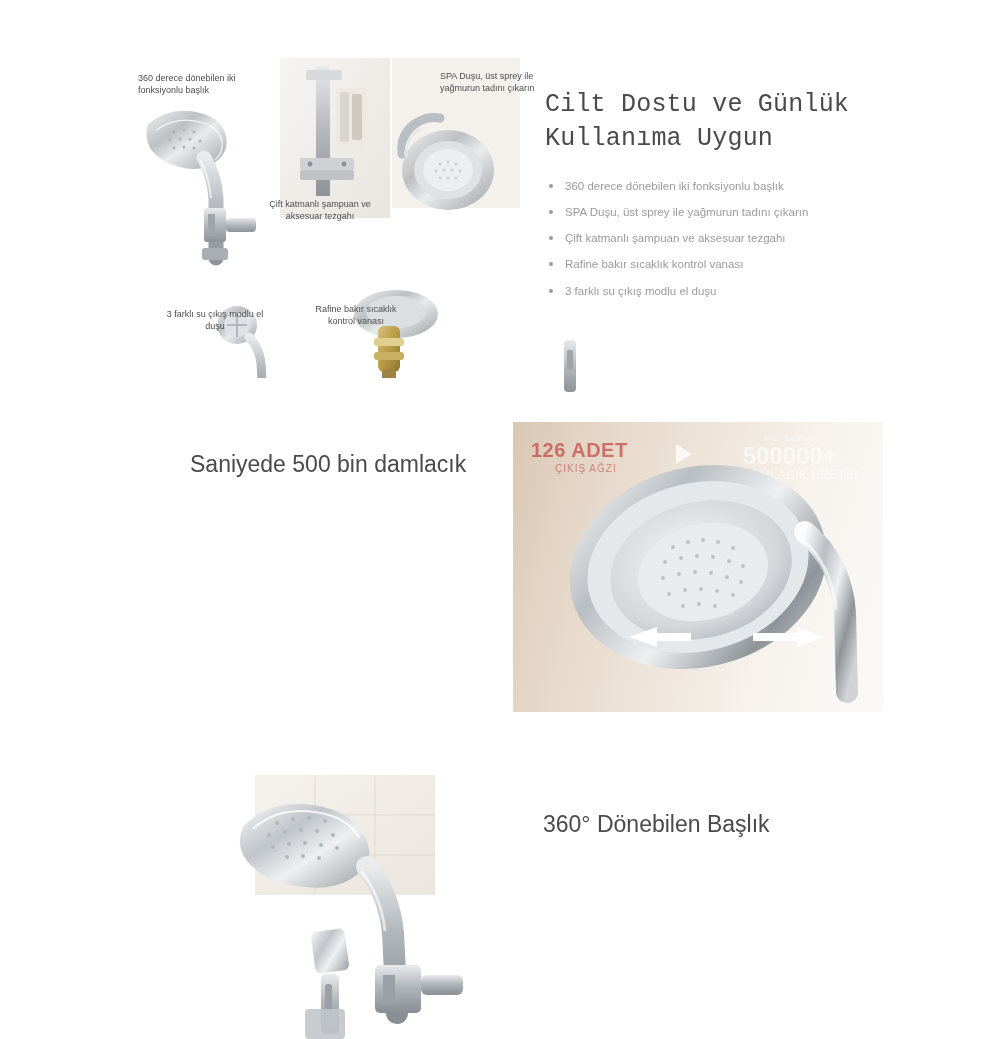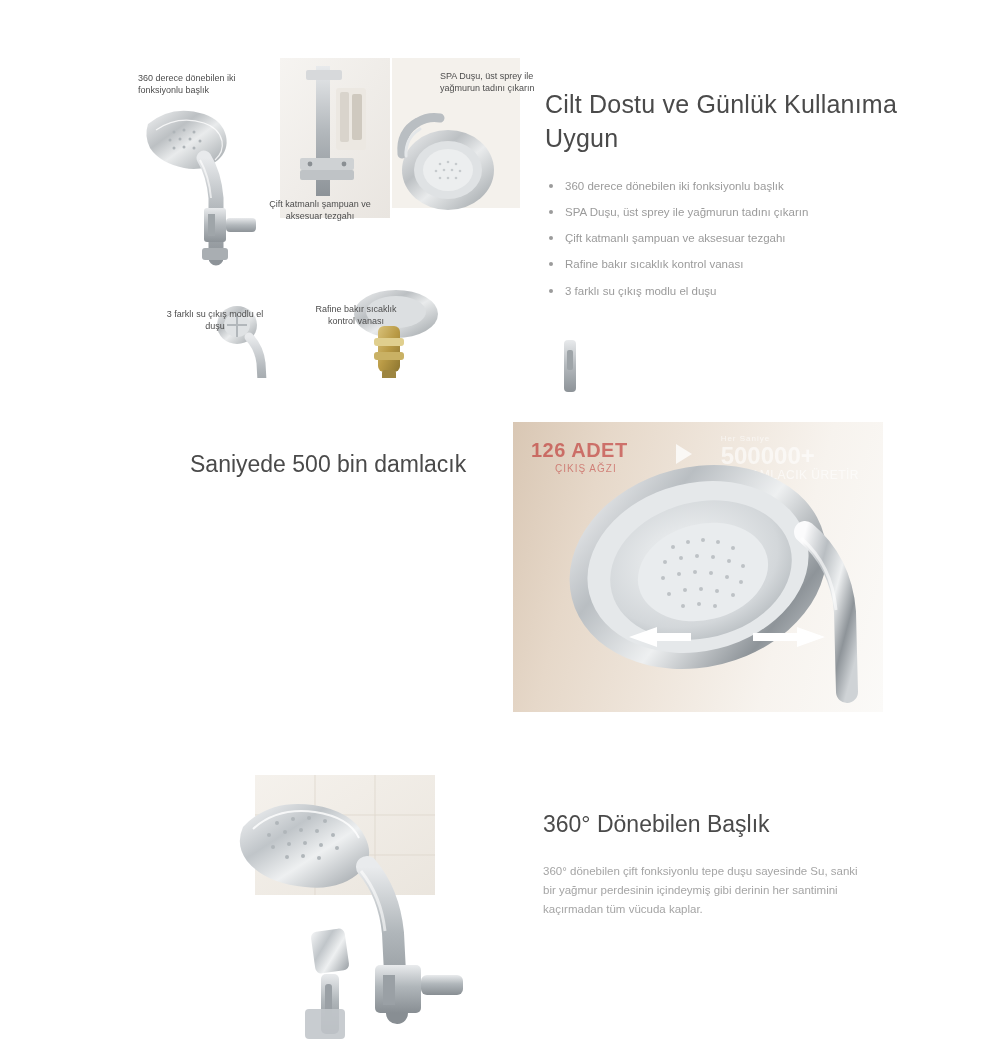--- a/index.html
+++ b/index.html
@@ -47,20 +47,21 @@
     width: 420px;
   }
 
   .heading-main {
     font-size: 25px;
     font-weight: normal;
     color: #4a4a4a;
     line-height: 1.35;
     margin: 0 0 22px 0;
     letter-spacing: 0.2px;
+    font-family: Liberation Mono, monospace;
   }
 
   .feature-list {
     list-style: none;
     margin: 0;
     padding: 0;
   }
   .feature-list li {
     position: relative;
     font-size: 11.5px;
@@ -142,20 +143,21 @@
     font-size: 10px;
     font-weight: normal;
     letter-spacing: 1px;
     opacity: 0.85;
     margin-left: 24px;
   }
   .s2-overlay-right {
     position: absolute;
     right: 24px;
     top: 12px;
+    text-align: center;
     color: #ffffff;
     opacity: 0.6;
   }
   .s2-overlay-right .tiny {
     font-size: 8px;
     letter-spacing: 1px;
     display: block;
   }
   .s2-overlay-right .big {
     font-size: 24px;
@@ -492,17 +494,16 @@
           <rect x="0" y="0" width="34" height="42" rx="6" fill="url(#ch4)" transform="rotate(-8 17 21)"></rect>
           <rect x="8" y="44" width="18" height="60" rx="5" fill="url(#ch5)"></rect>
           <rect x="12" y="54" width="7" height="36" rx="3" fill="#9aa0a5"></rect>
         </g>
         <rect x="80" y="234" width="40" height="30" rx="4" fill="#c2c7cb" opacity="0.9"></rect>
       </svg>
     </div>
 
     <div class="s3-text">
       <h2 class="heading-3">360° Dönebilen Başlık</h2>
-      <p class="body-text">360° dönebilen çift fonksiyonlu tepe duşu sayesinde Su, sanki bir yağmur perdesinin içindeymiş gibi derinin her santimini kaçırmadan tüm vücuda kaplar.</p>
     </div>
   </div>
 
 </div>
 
 </body></html>

